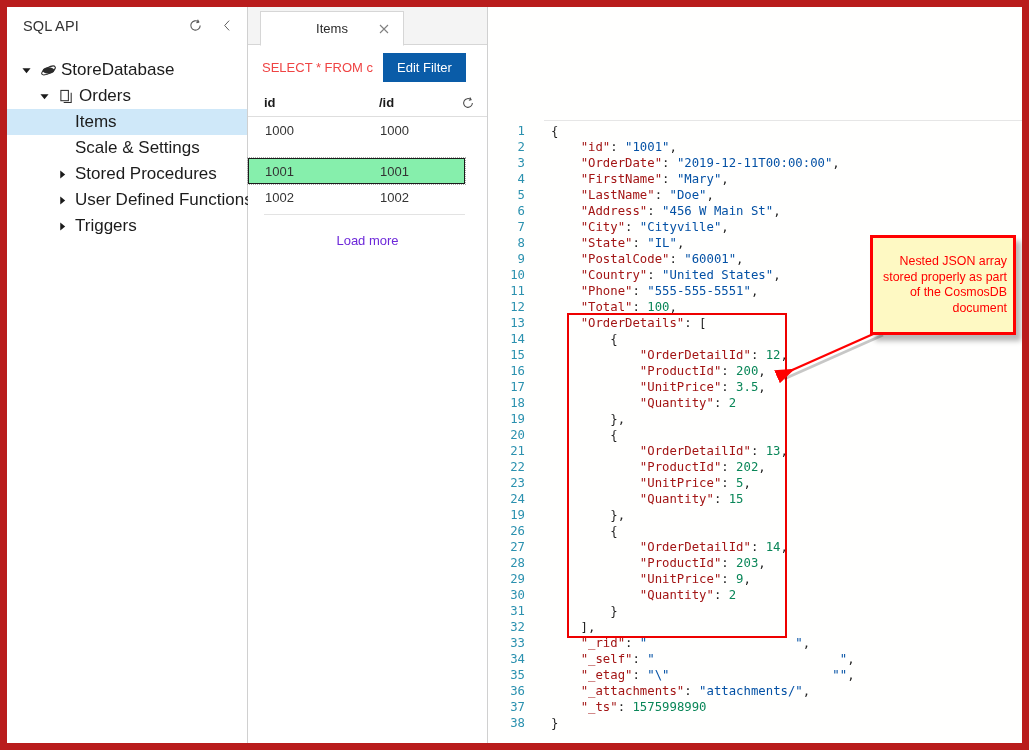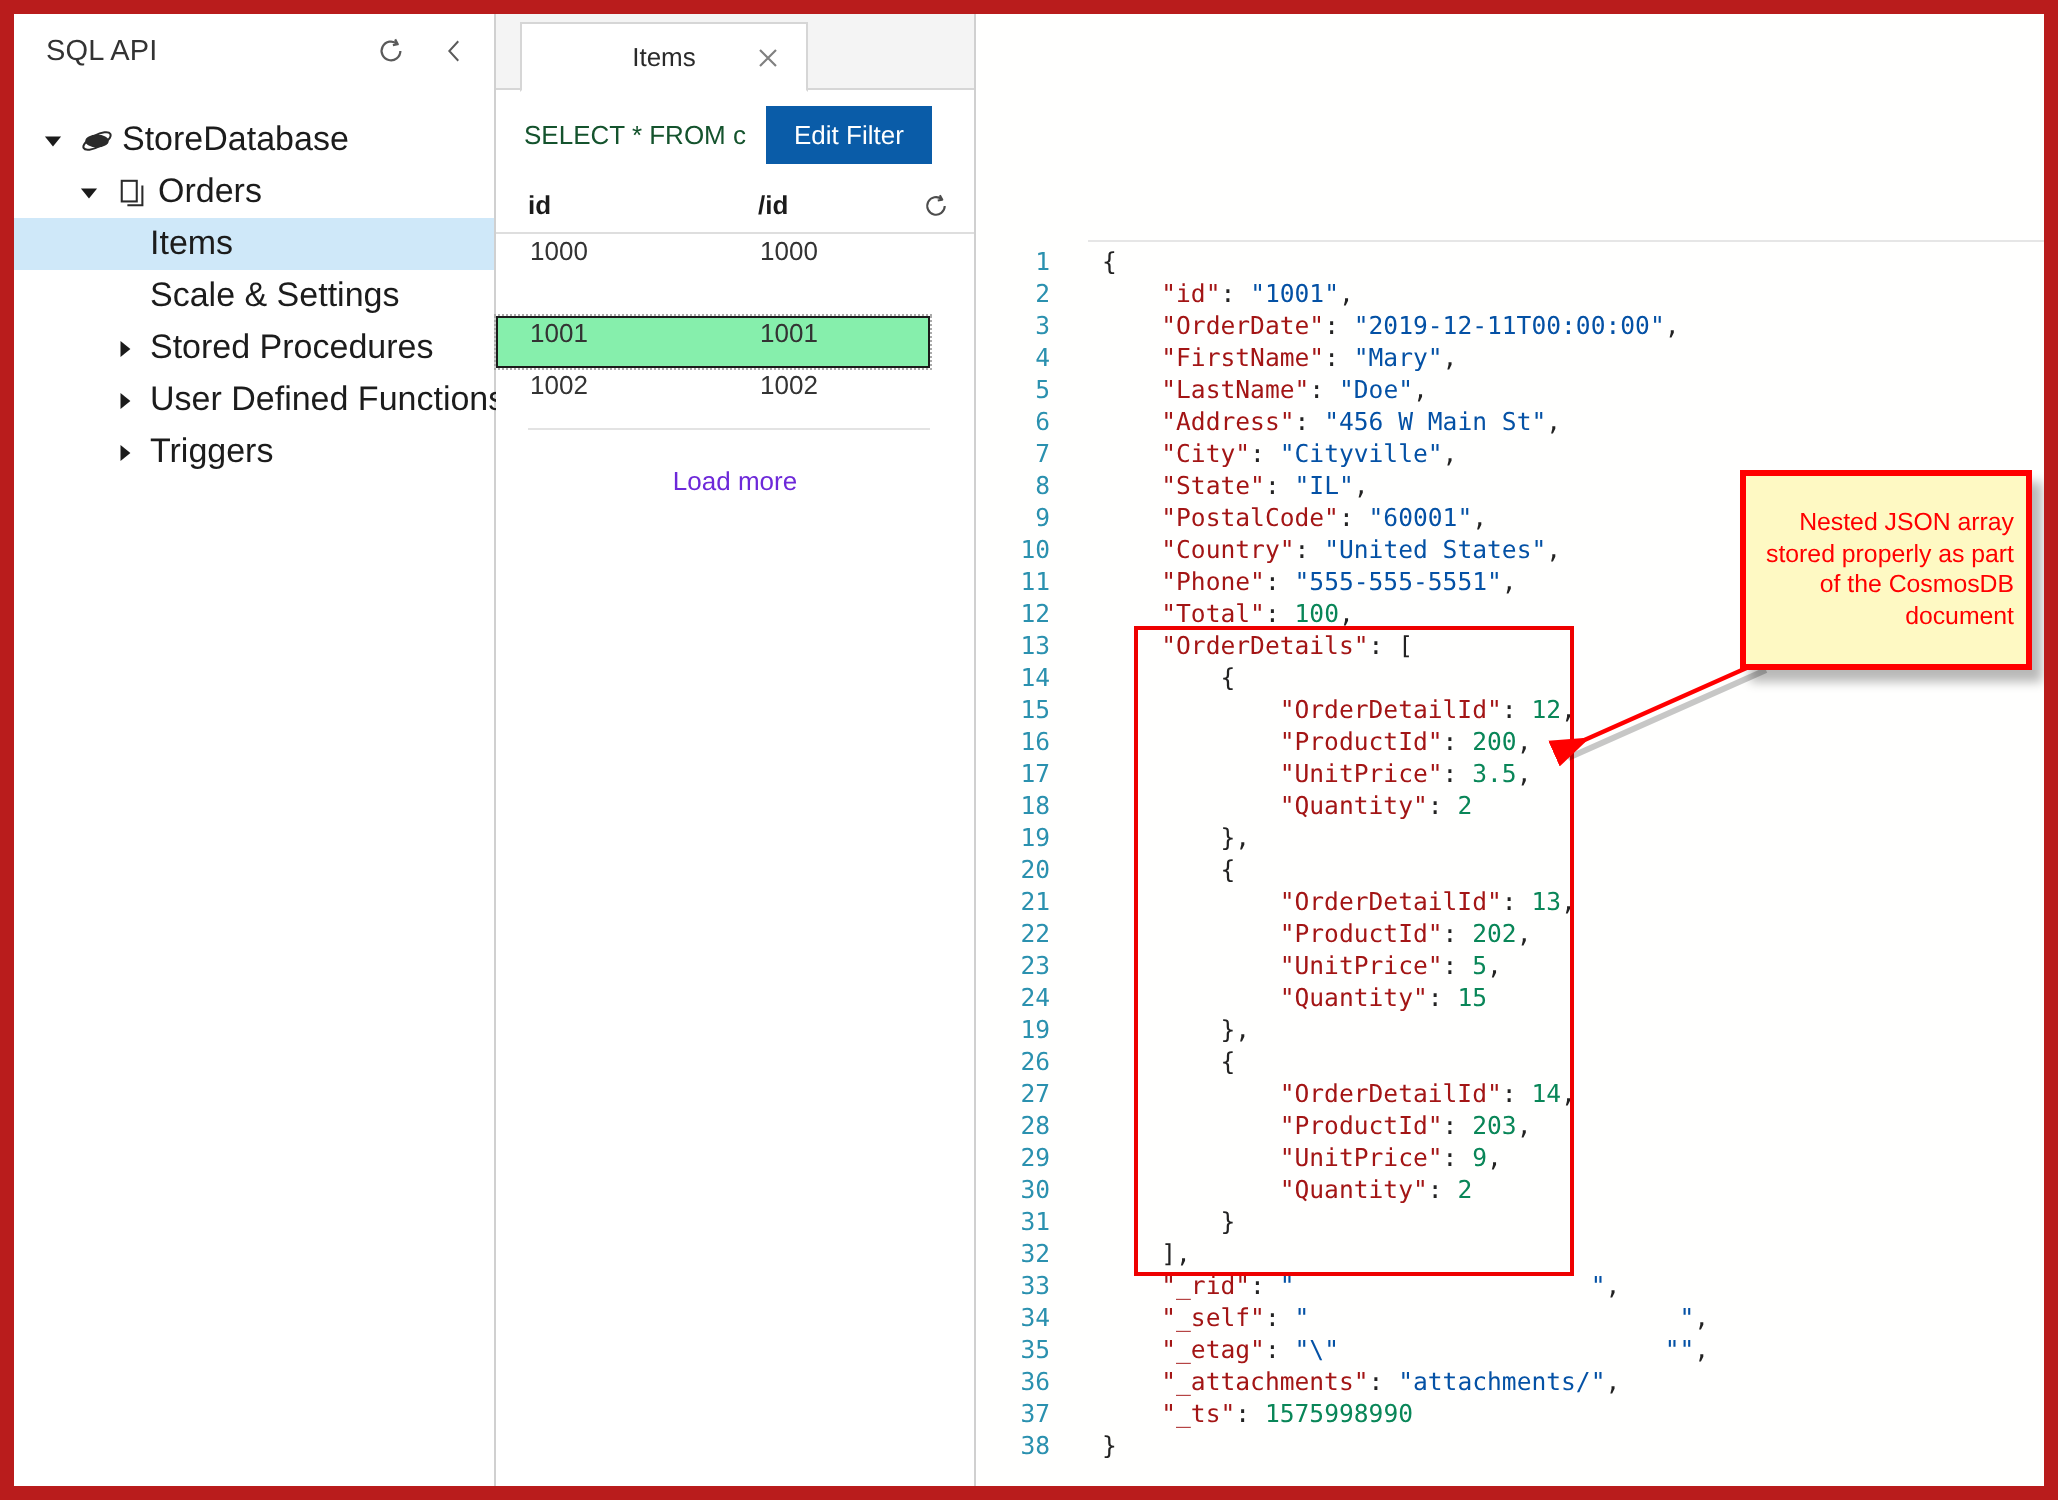--- a/index.html
+++ b/index.html
@@ -105,21 +105,21 @@
     color: #777;
     display:flex; align-items:center; justify-content:center;
     cursor: pointer;
   }
   .filterbar {
     display: flex; align-items: center;
     height: 44px;
     padding: 0 14px;
     gap: 10px;
   }
-  .filter-text { font-size: 13px; color: #14532d; white-space: nowrap; }
+  .filter-text { font-size: 13px; color: #ef4444; white-space: nowrap; }
   .edit-filter-btn {
     background: #0a5ca8;
     color: #ffffff;
     font-size: 13px;
     font-weight: normal;
     border: none;
     padding: 7px 14px;
     cursor: pointer;
     font-family: "Liberation Sans", sans-serif;
   }
@@ -136,21 +136,21 @@
   .col-pk { flex: 1 1 auto; }
   .grid-refresh {
     position: absolute; right: 10px; top: 50%;
     transform: translateY(-50%);
     color: #4d4d4d; cursor: pointer;
     width: 18px; height: 18px;
     display:flex; align-items:center; justify-content:center;
   }
   .grid-rows { padding: 0 12px 0 0; }
   .grid-row {
-    display: flex; align-items: flex-start;
+    display: flex; align-items: center;
     height: 26px;
     padding-left: 16px;
     margin-right: 10px;
     font-size: 13px; color: #333333;
     cursor: pointer;
     border: 1px solid transparent;
   }
   .grid-row.selected {
     background: #86efac;
     border: 1.5px solid #1b1b1b;

